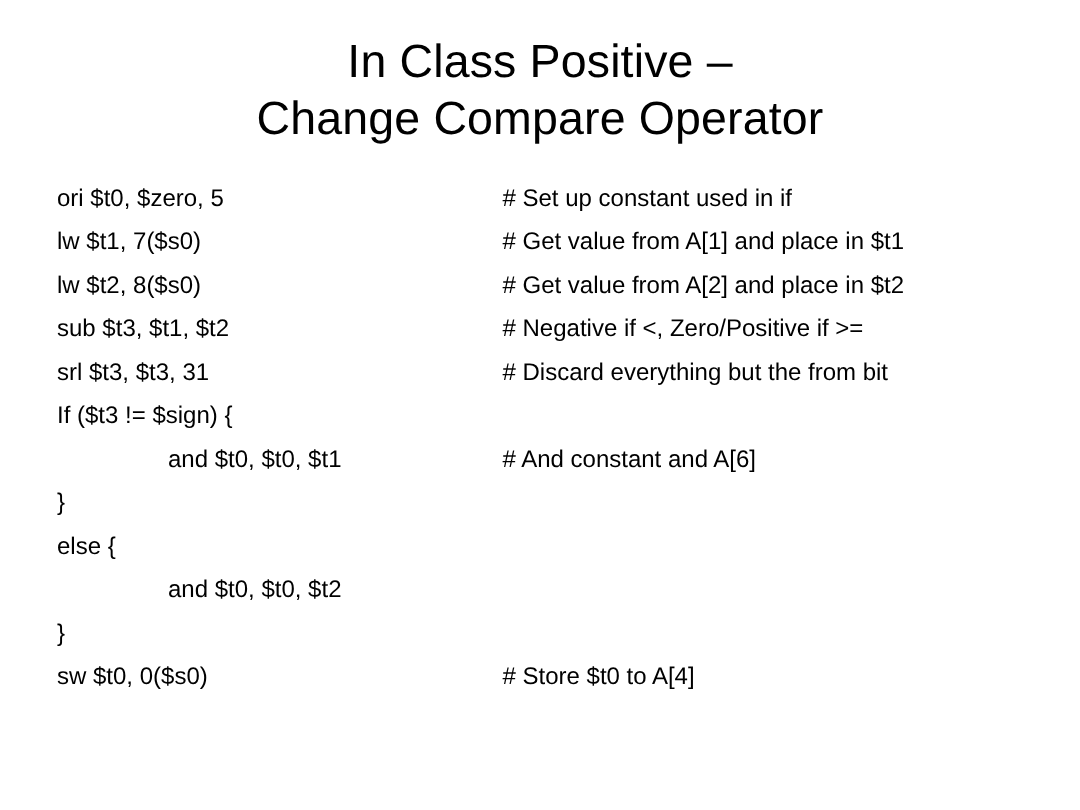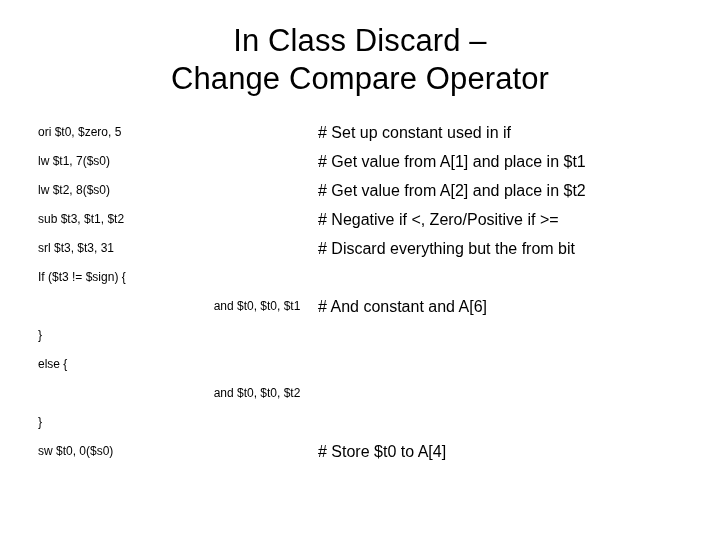--- a/index.html
+++ b/index.html
@@ -50,47 +50,46 @@
   }
   .code-row {
     position: relative;
     height: 29px;
   }
   .col-left {
     position: absolute;
     left: 38px;
     top: 0;
     width: 290px;
-    font-size: 12px;
+    font-size: 16px;
     line-height: 29px;
     white-space: pre;
   }
   .col-right {
     position: absolute;
-    left: 318px;
+    left: 335px;
     top: 0;
     width: 380px;
     font-size: 16px;
     line-height: 29px;
     white-space: pre;
   }
   .indent {
     padding-left: 74px;
-    text-align: center;
   }
   .b { font-weight: normal; }
   .n { font-weight: normal; }
 </style>
 </head>
 <body>
 
 <div id="slide">
 
   <div id="title-block">
-    <div class="title-line">In Class Discard –</div>
+    <div class="title-line">In Class Positive –</div>
     <div class="title-line">Change Compare Operator</div>
   </div>
 
   <div id="body-block">
       <div class="code-row">
         <div class="col-left n">ori $t0, $zero, 5</div>
         <div class="col-right n"># Set up constant used in if</div>
       </div>
       <div class="code-row">
         <div class="col-left n">lw $t1, 7($s0)</div>

